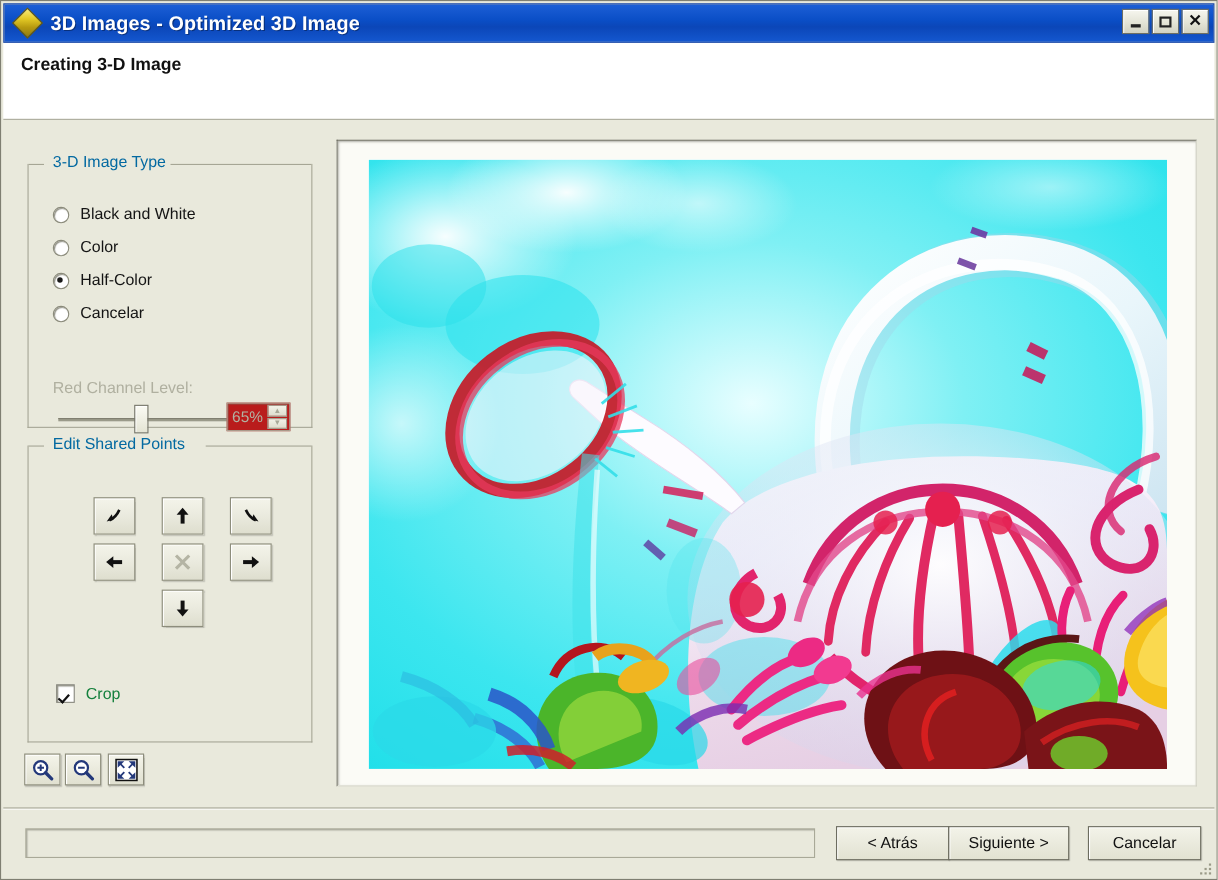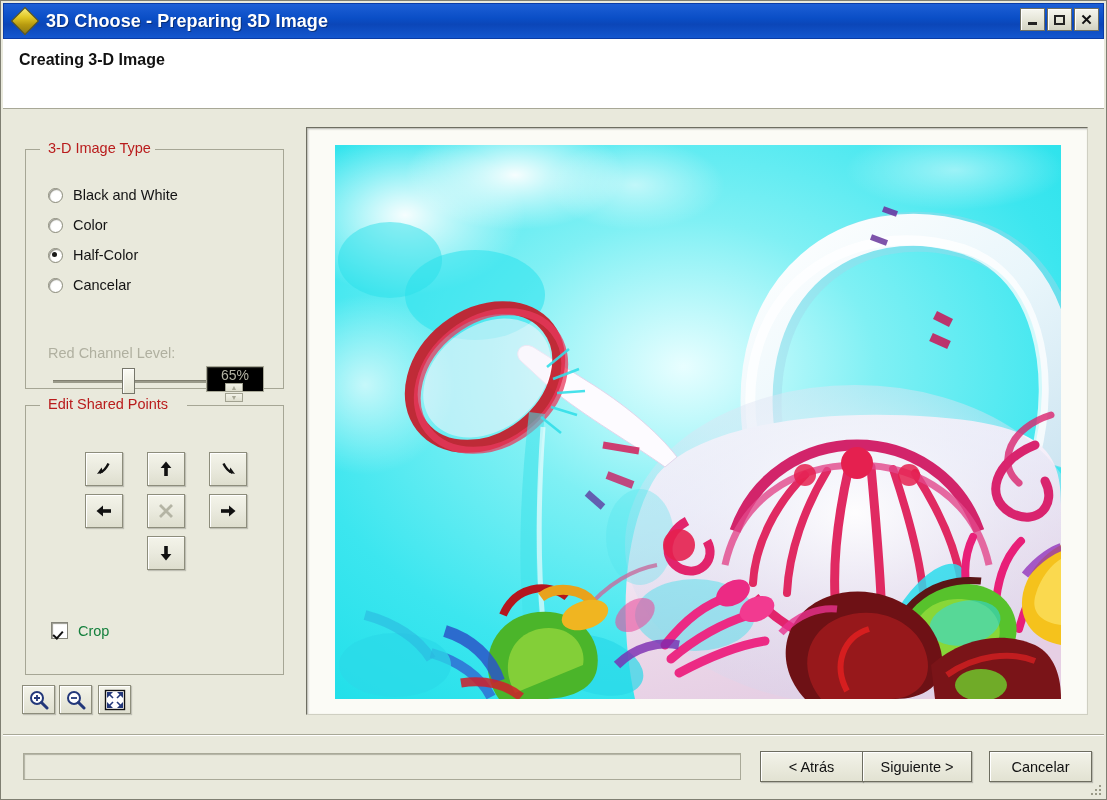--- a/index.html
+++ b/index.html
@@ -103,21 +103,21 @@
   }
   .group .gtop {
     position: absolute; left: 0; top: 0; width: 100%; height: 1px;
   }
   .group .gtop .seg-l { position:absolute; left:0; top:0; width:14px; height:1px; background:#a6a695; }
   .group .gtop .seg-r { position:absolute; right:0; top:0; height:1px; background:#a6a695; }
   .group-label {
     position: absolute; top: -9px; left: 18px;
     background: #e9e9dc;
     padding: 0 4px;
-    font-size: 14.5px; color: #b91c1c;
+    font-size: 14.5px; color: #0369a1;
     white-space: nowrap;
   }
 
   #group-type { left: 22px; top: 39px; width: 259px; height: 240px; }
   #group-points { left: 22px; top: 295px; width: 259px; height: 270px; }
 
   
   .radio-row {
     position: absolute; display: flex; align-items: center;
     cursor: pointer; left: 22px;
@@ -152,26 +152,25 @@
     position: absolute; left: 96px; top: 219px;
     width: 11px; height: 24px;
     background: linear-gradient(to bottom,#fbfbf4,#e4e4d4);
     border: 1px solid #76766a;
     box-shadow: inset 1px 1px 0 #ffffff;
     cursor: pointer;
   }
   .spin {
     position: absolute; left: 180px; top: 217px;
     width: 58px; height: 26px;
-    background: #000000;
+    background: #b91c1c;
     border: 1px solid #a9a998;
     box-shadow: inset 1px 1px 1px rgba(120,120,105,0.45);
     display: flex; align-items: center;
     box-sizing: border-box;
-    flex-direction: column;
   }
   .spin-val { flex: 1; text-align: center; font-size: 14px; color: #b2b2a2; }
   .spin-btns {
     width: 18px; height: 22px; margin-right: 2px;
     display: flex; flex-direction: column; gap: 1px;
   }
   .spin-btns div {
     flex: 1;
     background: linear-gradient(to bottom,#f2f2e8,#dedece);
     border: 1px solid #a2a291;
@@ -296,21 +295,21 @@
 </style>
 </head>
 <body>
 
 <div id="app">
 
   <div class="titlebar">
     <div class="title-icon">
       <div class="diamond"></div>
     </div>
-    <div class="title-text">3D Choose - Preparing 3D Image</div>
+    <div class="title-text">3D Images - Optimized 3D Image</div>
     <div class="title-buttons">
       <div class="tbtn">
           <div class="min-glyph"></div>
         </div>
       <div class="tbtn">
           <div class="max-glyph"></div>
         </div>
       <div class="tbtn">
           <div class="close-glyph">✕</div>
         </div>

